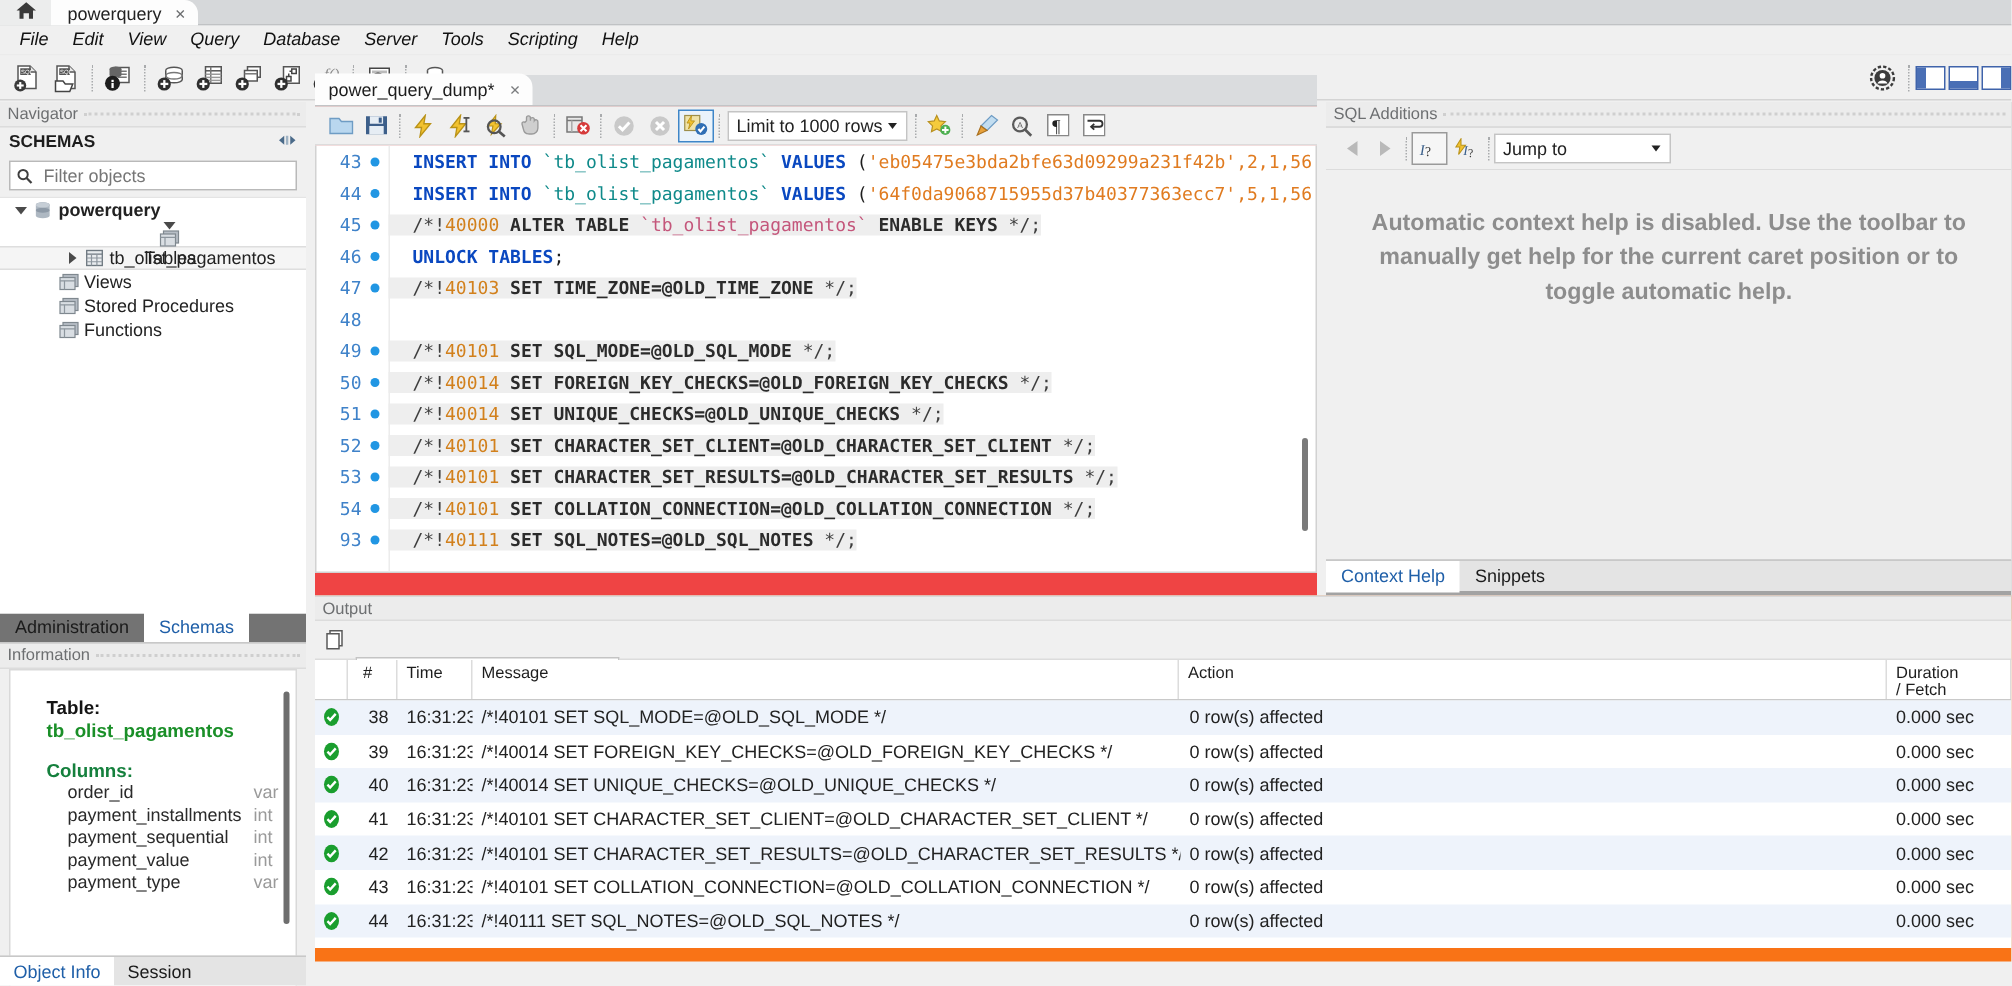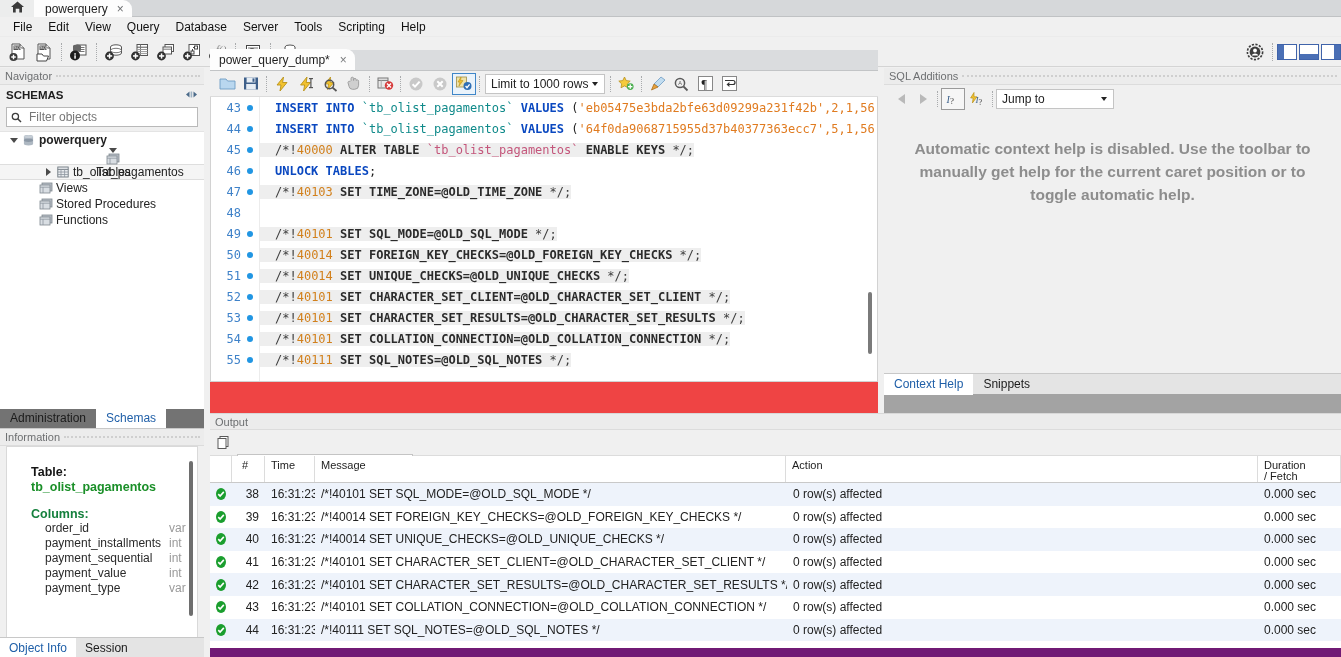--- a/index.html
+++ b/index.html
@@ -31,22 +31,22 @@
     background: #fdfdfd; padding: 0 8px 0 11px;
     display: flex; align-items: center; gap: 9px;
     border-top-right-radius: 9px;
   }
   .conn-tab .label { font-size: 12px; color: #222; }
   .conn-tab .closex { font-size: 12px; color: #6c6e70; cursor: pointer; line-height: 1; }
 
   
   .menubar {
     position: absolute; left: 0; top: 17px; width: 1341px; height: 20px;
-    background: #f0f0f0; display: flex; align-items: flex-end;
-    padding-left: 5px; border-bottom: 1px solid #ebebeb;
+    background: #f0f0f0; display: flex; align-items: flex-start;
+    padding-left: 5px; border-bottom: 1px solid #ebebeb; font-style: italic;
   }
   .menubar .mi {
     padding: 2px 8px; font-size: 12px; color: #111; cursor: default;
     line-height: 14px;
   }
 
   
   .maintoolbar {
     position: absolute; left: 0; top: 37px; width: 1341px; height: 30px;
     background: #f0f0f0; border-bottom: 1px solid #d4d4d4;
@@ -197,22 +197,22 @@
   }
   .sql-gutterline { position: absolute; left: 48px; top: 0; bottom: 0; width: 1px; background: #ececec; }
 
   .output-caption {
     height: 17px; background: #ececec; font-size: 11px; color: #6d6f71;
     display: flex; align-items: center; padding-left: 5px;
     border-top: 1px solid #d8d8d8; border-bottom: 1px solid #dcdcdc;
   }
   
   .outputpane {
-    position: absolute; left: 210px; top: 413px; width: 1131px; height: 244px;
-    background: #701a75;
+    position: absolute; left: 210px; top: 397px; width: 1131px; height: 244px;
+    background: #f97316;
   }
   .out-toolbar {
     height: 26px; background: #f0f0f0; display: flex; align-items: center; padding-left: 6px;
     border-bottom: 1px solid #dcdcdc;
   }
   .out-sel {
     height: 20px; width: 176px; background: #fff; border: 1px solid #c4c4c4;
     display: flex; align-items: center; padding: 0 2px 0 6px; font-size: 10px;
     cursor: pointer; margin-left: 6px; margin-top: 42px;
   }
@@ -783,21 +783,21 @@
         <span class="codecell cg"><span class="cmt">/*!</span><span class="cmtnum">40101</span><span class="cmtkw"> SET CHARACTER_SET_RESULTS=@OLD_CHARACTER_SET_RESULTS </span><span class="cmt">*/;</span></span>
       </div>
 
       <div class="sqlline">
         <span class="gutter-n">54</span>
         <span class="gutter-dot"><i class="dot"></i></span>
         <span class="codecell cg"><span class="cmt">/*!</span><span class="cmtnum">40101</span><span class="cmtkw"> SET COLLATION_CONNECTION=@OLD_COLLATION_CONNECTION </span><span class="cmt">*/;</span></span>
       </div>
 
       <div class="sqlline">
-        <span class="gutter-n">55</span>
+        <span class="gutter-n">93</span>
         <span class="gutter-dot"><i class="dot"></i></span>
         <span class="codecell cg"><span class="cmt">/*!</span><span class="cmtnum">40111</span><span class="cmtkw"> SET SQL_NOTES=@OLD_SQL_NOTES </span><span class="cmt">*/;</span></span>
       </div>
 
       <div class="sql-vscroll"></div>
     </div>
   </div>
 
   <div class="vsplit" style="left:878px; height:345px;"></div>
 

